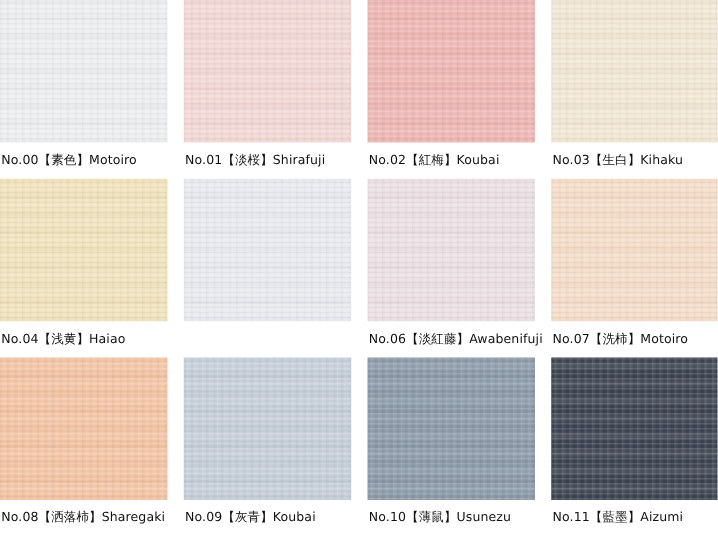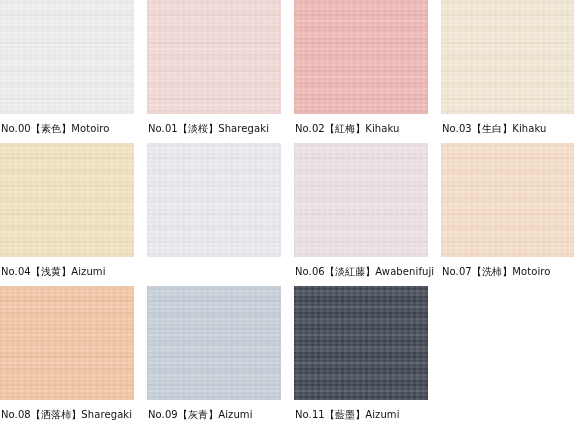--- a/index.html
+++ b/index.html
@@ -94,36 +94,36 @@
 
 <div class="palette-grid">
 
   <div class="swatch-cell">
     <div class="swatch-chip" style="background-color: rgb(236, 238, 240);"></div>
     <div class="swatch-label">No.00【素色】Motoiro</div>
   </div>
 
   <div class="swatch-cell">
     <div class="swatch-chip" style="background-color: rgb(242, 216, 213);"></div>
-    <div class="swatch-label">No.01【淡桜】Sharegaki</div>
+    <div class="swatch-label">No.01【淡桜】Shirafuji</div>
   </div>
 
   <div class="swatch-cell">
     <div class="swatch-chip" style="background-color: rgb(238, 182, 179);"></div>
-    <div class="swatch-label">No.02【紅梅】Kihaku</div>
+    <div class="swatch-label">No.02【紅梅】Koubai</div>
   </div>
 
   <div class="swatch-cell">
     <div class="swatch-chip" style="background-color: rgb(242, 231, 212);"></div>
     <div class="swatch-label">No.03【生白】Kihaku</div>
   </div>
 
   <div class="swatch-cell">
     <div class="swatch-chip" style="background-color: rgb(241, 227, 189);"></div>
-    <div class="swatch-label">No.04【浅黄】Aizumi</div>
+    <div class="swatch-label">No.04【浅黄】Haiao</div>
   </div>
 
   <div class="swatch-cell">
     <div class="swatch-chip" style="background-color: rgb(233, 234, 239);"></div>
   </div>
 
   <div class="swatch-cell">
     <div class="swatch-chip" style="background-color: rgb(236, 224, 228);"></div>
     <div class="swatch-label">No.06【淡紅藤】Awabenifuji</div>
   </div>
@@ -133,22 +133,26 @@
     <div class="swatch-label">No.07【洗柿】Motoiro</div>
   </div>
 
   <div class="swatch-cell">
     <div class="swatch-chip" style="background-color: rgb(243, 196, 163);"></div>
     <div class="swatch-label">No.08【洒落柿】Sharegaki</div>
   </div>
 
   <div class="swatch-cell">
     <div class="swatch-chip" style="background-color: rgb(197, 206, 216);"></div>
-    <div class="swatch-label">No.09【灰青】Aizumi</div>
+    <div class="swatch-label">No.09【灰青】Koubai</div>
   </div>
 
+  <div class="swatch-cell">
+    <div class="swatch-chip" style="background-color: rgb(139, 153, 168);"></div>
+    <div class="swatch-label">No.10【薄鼠】Usunezu</div>
+  </div>
 
   <div class="swatch-cell">
     <div class="swatch-chip" style="background-color: rgb(60, 67, 80);"></div>
     <div class="swatch-label">No.11【藍墨】Aizumi</div>
   </div>
 
 </div>
 
 </body></html>

